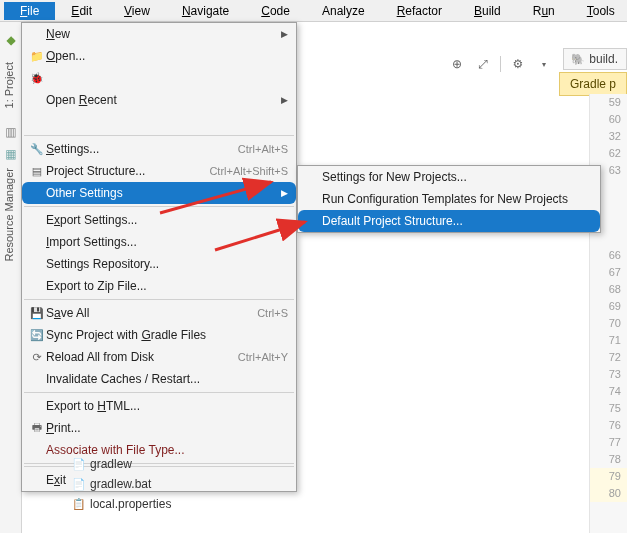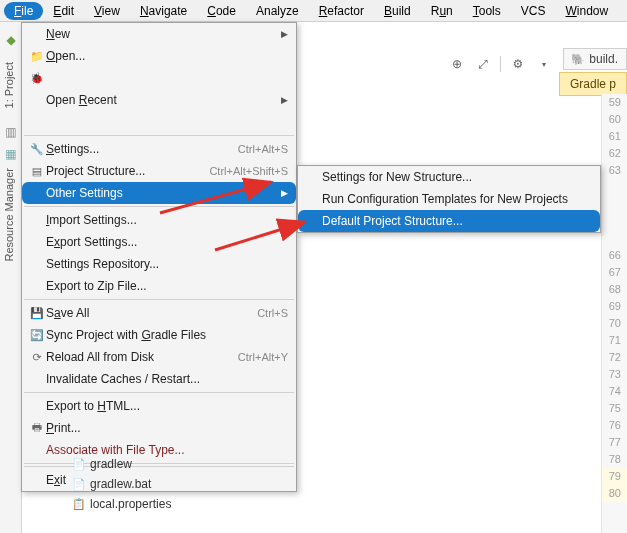--- a/index.html
+++ b/index.html
@@ -1,39 +1,39 @@
 <!DOCTYPE html>
 <html><head>
 <meta charset="utf-8">
 <style>
 * { margin:0; padding:0; box-sizing:border-box; font-family:"Segoe UI",Tahoma,sans-serif; font-size:12px; }
 body { width:627px; height:533px; background:#fff; overflow:hidden; position:relative; }
 
 .menubar { height:22px; background:#f0f0f0; display:flex; align-items:center; border-bottom:1px solid #d0d0d0; padding-left:4px; }
-.menubar .mitem { padding:2px 10px; cursor:default;border-radius:9px; }
+.menubar .mitem { padding:2px 16px; cursor:default; }
 .menubar .mitem.active { background:#1979ca; color:#fff; }
 .menubar .mitem u { text-decoration:underline; }
 
 .left-gutter { position:absolute; left:0; top:22px; width:22px; bottom:0; background:#f4f4f4; border-right:1px solid #d4d4d4; }
 .vtab { position:absolute; writing-mode:vertical-rl; transform:rotate(180deg); font-size:11px; color:#555; padding:6px 3px; cursor:default; }
 .vtab.project { top:34px; }
 .vtab.resmgr { top:140px; }
 .giconbox { width:16px; height:16px; margin:6px 3px; display:flex; align-items:center; justify-content:center; color:#888; }
 
 .toolbar { position:absolute; right:0; top:46px; height:28px; display:flex; align-items:center; gap:4px; padding-right:6px; }
 .toolbar .ticon { width:22px; height:22px; display:flex; align-items:center; justify-content:center; color:#666; cursor:default; }
 .toolbar .sep { width:1px; height:16px; background:#ccc; margin:0 2px; }
 
 .tab-strip { position:absolute; right:0; top:48px; display:flex; }
 .filetab { background:#f7f7f7; border:1px solid #d0d0d0; padding:3px 8px; display:flex; align-items:center; gap:4px; font-size:11px; color:#444; }
 .elephant { color:#4a9b4a; font-size:11px; }
 
 .yellow-hint { position:absolute; right:0; top:72px; background:#ffefb5; border:1px solid #e5c96b; padding:4px 10px; font-size:11px; color:#5a4a00; }
 
-.editor-gutter { position:absolute; right:0; top:94px; width:26px; bottom:0; background:#f7f7f7; border-left:1px solid #e4e4e4; }
+.editor-gutter { position:absolute; right:0; top:94px; width:38px; bottom:0; background:#f7f7f7; border-left:1px solid #e4e4e4; }
 .lineno { text-align:right; padding-right:6px; font-size:11px; color:#a0a0a0; height:17px; line-height:17px; }
 .lineno.hl { background:#fffae3; }
 
 .dropdown { position:absolute; left:21px; top:22px; width:276px; background:#f4f4f4; border:1px solid #a0a0a0; box-shadow:2px 2px 6px rgba(0,0,0,0.25); }
 .ditem { height:22px; display:flex; align-items:center; padding:0 8px 0 6px; cursor:default; color:#222; }
 .ditem.disabled { color:#7f1d1d; }
 .ditem.highlight { background:#1979ca; color:#fff;border-radius:6px; }
 .ditem .icn { width:18px; height:16px; display:flex; align-items:center; justify-content:center; font-size:11px; color:#666; flex-shrink:0; }
 .ditem.highlight .icn { color:#fff; }
 .ditem .lbl { flex:1; }
@@ -96,21 +96,21 @@
   </div>
 </div>
 
 <div class="yellow-hint">
   <span>Gradle p</span>
 </div>
 
 <div class="editor-gutter">
     <div class="lineno">59</div>
     <div class="lineno">60</div>
-    <div class="lineno">61</div>
+    <div class="lineno">32</div>
     <div class="lineno">62</div>
     <div class="lineno">63</div>
     <div class="lineno"></div>
     <div class="lineno"></div>
     <div class="lineno"></div>
     <div class="lineno"></div>
     <div class="lineno">66</div>
     <div class="lineno">67</div>
     <div class="lineno">68</div>
     <div class="lineno">69</div>
@@ -160,25 +160,25 @@
       <span class="shortcut">Ctrl+Alt+Shift+S</span>
     </div>
     <div class="ditem highlight">
       <span class="icn"></span>
       <span class="lbl">Other Settings</span>
       <span class="arrow">▶</span>
     </div>
     <div class="dsep"></div>
     <div class="ditem">
       <span class="icn"></span>
+      <span class="lbl">E<u>x</u>port Settings...</span>
+    </div>
+    <div class="ditem">
+      <span class="icn"></span>
       <span class="lbl"><u>I</u>mport Settings...</span>
-    </div>
-    <div class="ditem">
-      <span class="icn"></span>
-      <span class="lbl">E<u>x</u>port Settings...</span>
     </div>
     <div class="ditem">
       <span class="icn"></span>
       <span class="lbl">Settings Repository...</span>
     </div>
     <div class="ditem">
       <span class="icn"></span>
       <span class="lbl">Export to Zip File...</span>
     </div>
     <div class="dsep"></div>
@@ -217,21 +217,21 @@
     <div class="dsep"></div>
     <div class="ditem">
       <span class="icn"></span>
       <span class="lbl">E<u>x</u>it</span>
     </div>
   </div>
 
 <div class="submenu">
     <div class="ditem">
       <span class="icn"></span>
-      <span class="lbl">Settings for New Structure...</span>
+      <span class="lbl">Settings for New Projects...</span>
     </div>
     <div class="ditem">
       <span class="icn"></span>
       <span class="lbl">Run Configuration Templates for New Projects</span>
     </div>
     <div class="ditem highlight">
       <span class="icn"></span>
       <span class="lbl">Default Project Structure...</span>
     </div>
   </div>

